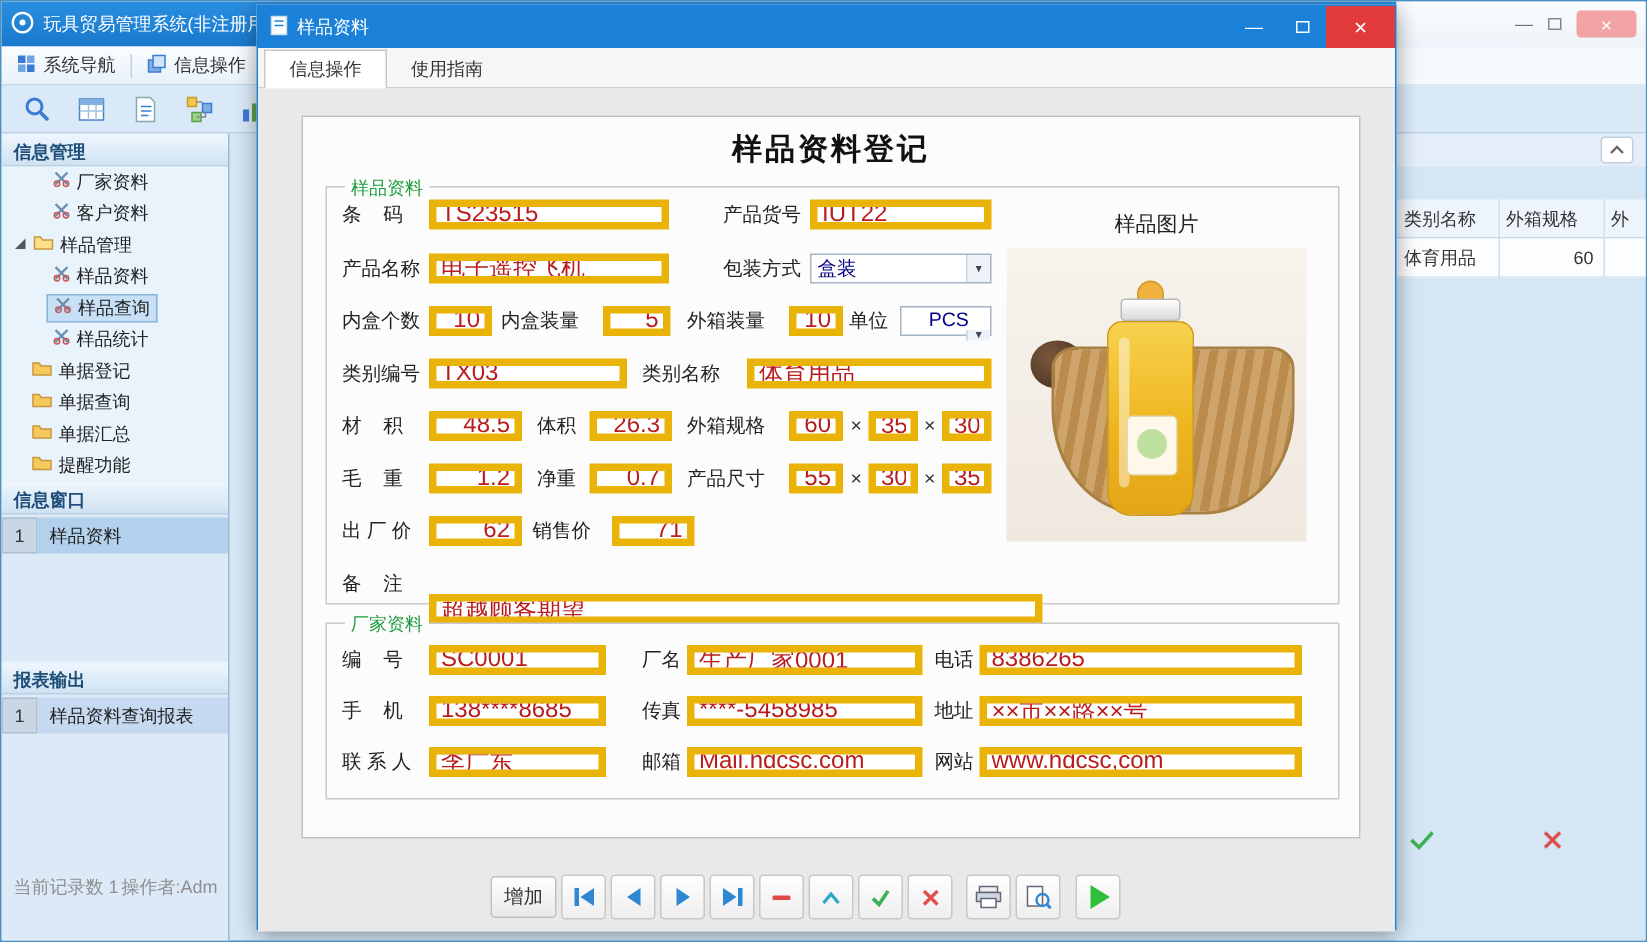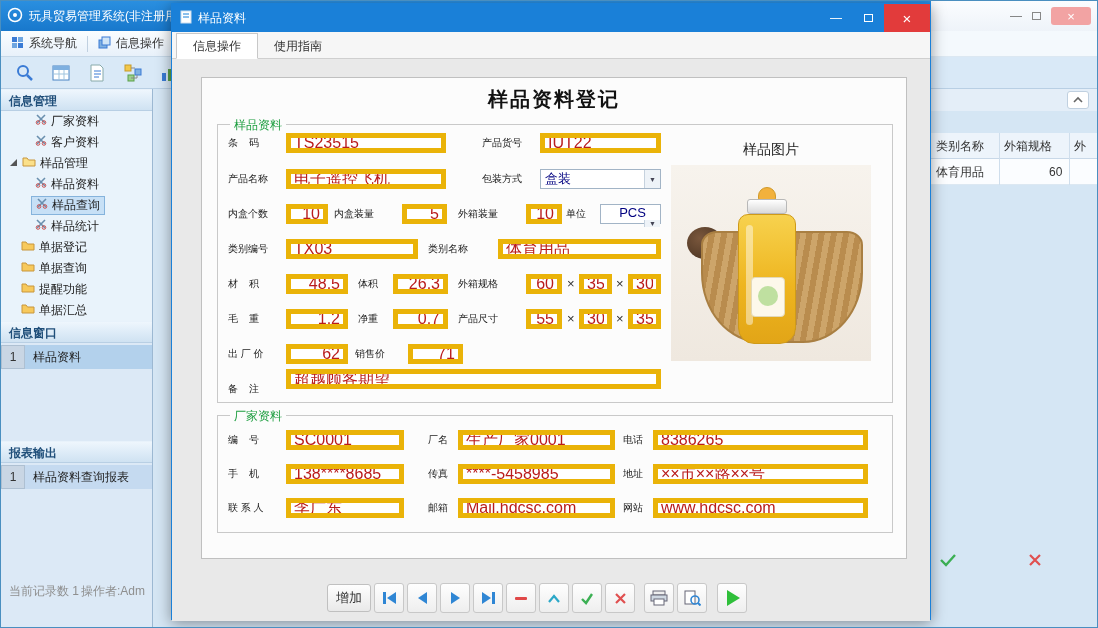--- a/index.html
+++ b/index.html
@@ -63,21 +63,21 @@
   .dlg-maxbox { width:9px; height:8px; border:1.4px solid #fff; }
   .dlg-close { width:46px; background:#e23b3b; font-size:15px; }
   .tabbar { position:absolute; left:0; top:28px; width:100%; height:27px; background:#f6f6f6; border-bottom:1px solid #cfcfcf; display:flex; align-items:flex-end; padding-left:4px; }
   .tab { padding:0 16px; line-height:24px; color:#333; }
   .tab.active { background:#fff; border:1px solid #c8c8c8; border-bottom:1px solid #fff; margin-bottom:-1px; }
   .dlg-content { position:absolute; left:0; top:55px; width:100%; height:562px; background:#e9e9e9; }
   .form-panel { position:absolute; left:29px; top:18px; width:706px; height:482px; background:#fcfcfc; border:1px solid #c0c0c0; }
   .form-title { position:absolute; left:0; top:8px; width:100%; text-align:center; font-size:20px; font-weight:600; color:#111; letter-spacing:2px; }
   .fieldset { position:absolute; border:1px solid #c9c9c9; }
   .legend { position:absolute; top:-8px; left:12px; background:#fcfcfc; padding:0 4px; color:#1e9e40; font-size:12px; }
-  .lab { position:absolute; font-size:10px; color:#222; line-height:20px; white-space:pre; }
+  .lab { position:absolute; font-size:13px; color:#222; line-height:20px; white-space:pre; }
   .inp { position:absolute; height:20px; border:5px solid #eab308; background:#fff; font-size:16px;
      color:#b91c1c; padding:0 3px; font-family:inherit; outline:none; }
   .num { text-align:right; }
   .combo { position:absolute; height:20px; border:1px solid #a2b4c6; background:#fff; display:flex; align-items:center; font-size:13px; color:#000080; }
   .combo .txt { padding-left:4px; }
   .combo .arr { margin-left:auto; width:16px; height:100%; border-left:1px solid #c6d2de; background:#eef3f8;
      display:flex; align-items:center; justify-content:center; font-size:7px; color:#445; }
   .x-sign { position:absolute; font-size:13px; color:#333; line-height:20px; }
   .img-label { position:absolute; text-align:center; font-size:14px; color:#222; }
 
@@ -253,27 +253,27 @@
       <div class="tree-row" style="padding-left:20px;">
         <span><svg width="14" height="12">
               <path d="M1 3 h4 l1.5 2 H13 v6 H1 z" fill="#f7c95c" stroke="#c8963c"></path>
             </svg></span>
         <span>单据查询</span>
       </div>
       <div class="tree-row" style="padding-left:20px;">
         <span><svg width="14" height="12">
               <path d="M1 3 h4 l1.5 2 H13 v6 H1 z" fill="#f7c95c" stroke="#c8963c"></path>
             </svg></span>
-        <span>提醒功能</span>
+        <span>单据汇总</span>
       </div>
       <div class="tree-row" style="padding-left:20px;">
         <span><svg width="14" height="12">
               <path d="M1 3 h4 l1.5 2 H13 v6 H1 z" fill="#f7c95c" stroke="#c8963c"></path>
             </svg></span>
-        <span>单据汇总</span>
+        <span>提醒功能</span>
       </div>
     </div>
 
     <div class="sect-header" style="top:232px;">信息窗口</div>
     <div class="panel-item" style="top:256px;">
       <span class="num">1</span>
       <span class="lbl" style="background:#b3d1ec;">样品资料</span>
     </div>
 
     <div class="sect-header" style="top:352px;">报表输出</div>
@@ -408,21 +408,21 @@
           <input class="inp num" style="left: 361px; top: 184px; width: 33px;" value="30">
           <span class="x-sign" style="left:398px; top:184px;">×</span>
           <input class="inp num" style="left: 410px; top: 184px; width: 33px;" value="35">
 
           <span class="lab" style="left:10px; top:219px;">出 厂 价</span>
           <input class="inp num" style="left: 68px; top: 219px; width: 62px;" value="62">
           <span class="lab" style="left:137px; top:219px;">销售价</span>
           <input class="inp num" style="left: 190px; top: 219px; width: 55px;" value="71">
 
           <span class="lab" style="left:10px; top:254px;">备    注</span>
-          <input class="inp" style="left: 68px; top: 244px; width: 375px; text-decoration: underline;" value="超越顾客期望">
+          <input class="inp" style="left: 68px; top: 271px; width: 409px; text-decoration: underline;" value="超越顾客期望">
 
           <div class="img-label" style="left:453px; top:16px; width:200px;">样品图片</div>
           <div class="photo">
             <div class="pinecone"></div>
             <div class="basket"></div>
             <div class="bottle">
               <div class="teat"></div>
               <div class="cap"></div>
               <div class="bbody">
                   <div class="bshine"></div>

